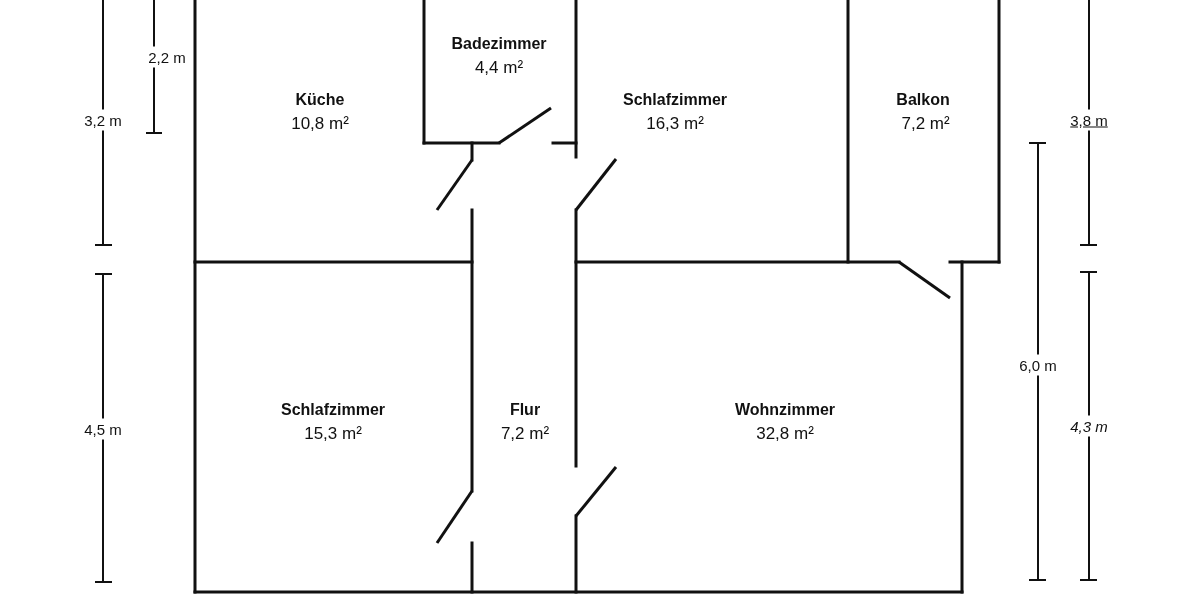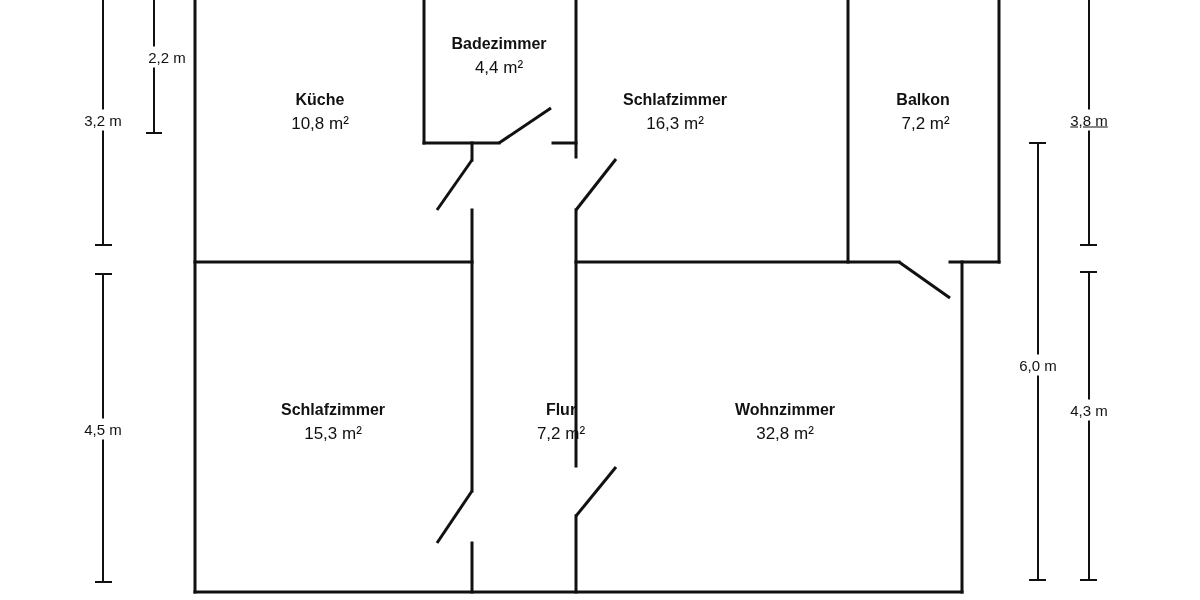--- a/index.html
+++ b/index.html
@@ -94,27 +94,27 @@
   <span class="room-area">16,3 m²</span>
 </div>
 <div class="room-label" style="left:923px; top:88px;text-align:right;">
   <span class="room-name">Balkon</span>
   <span class="room-area">7,2 m²</span>
 </div>
 <div class="room-label" style="left:333px; top:398px;">
   <span class="room-name">Schlafzimmer</span>
   <span class="room-area">15,3 m²</span>
 </div>
-<div class="room-label" style="left:525px; top:398px;margin-left:36px;">
+<div class="room-label" style="left:525px; top:398px;">
   <span class="room-name">Flur</span>
   <span class="room-area">7,2 m²</span>
 </div>
 <div class="room-label" style="left:769px; top:398px;margin-left:16px;">
   <span class="room-name">Wohnzimmer</span>
   <span class="room-area">32,8 m²</span>
 </div>
 
 <div class="dim-label" style="left:103px; top:120px;">3,2 m</div>
 <div class="dim-label" style="left:154px; top:57px;margin-left:13px;">2,2 m</div>
 <div class="dim-label" style="left:103px; top:429px;">4,5 m</div>
 <div class="dim-label" style="left:1089px; top:120px;text-decoration:underline;">3,8 m</div>
 <div class="dim-label" style="left:1038px; top:365px;">6,0 m</div>
-<div class="dim-label" style="left:1089px; top:410px;">4,3 m</div>
+<div class="dim-label" style="left:1089px; top:426px;font-style:italic;">4,3 m</div>
 
 </body></html>

